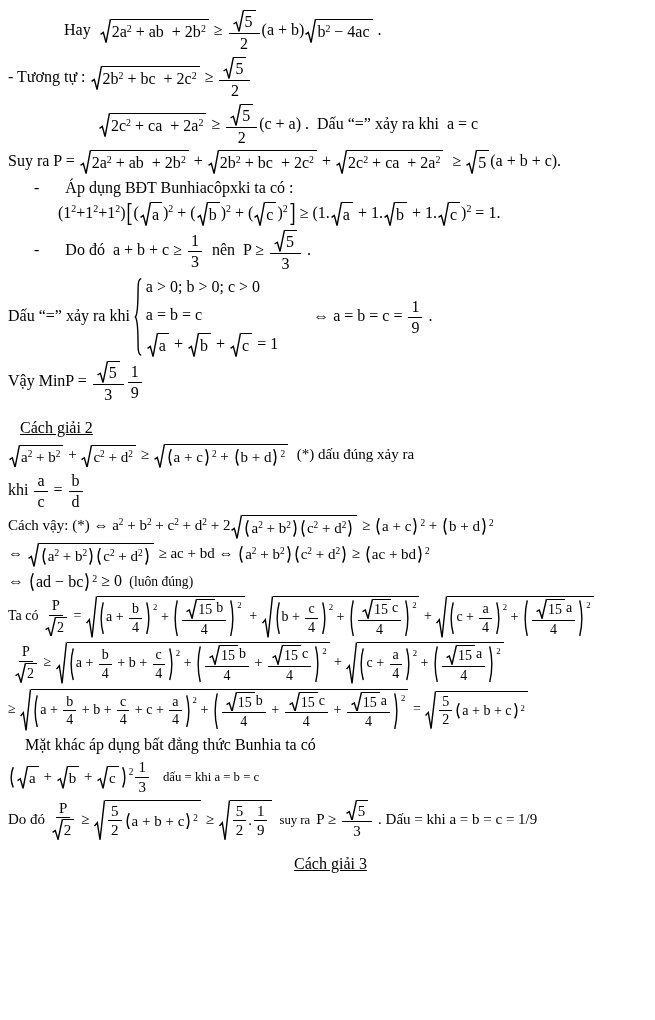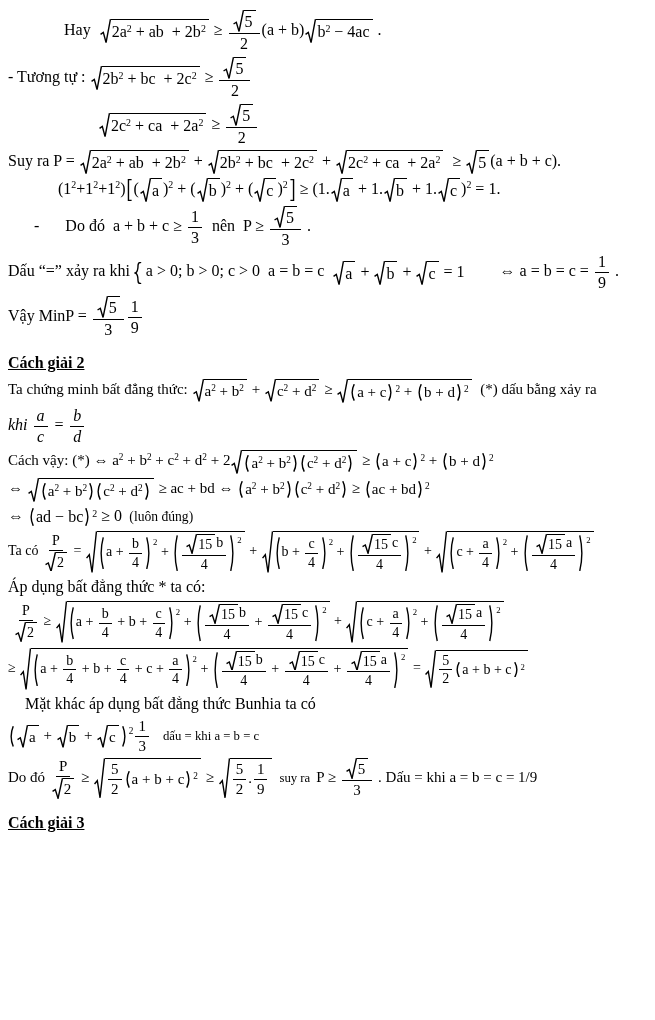--- a/index.html
+++ b/index.html
@@ -5,21 +5,21 @@
   html,body{margin:0;padding:0;}
   body{
     width:655px;height:1020px;box-sizing:border-box;
     background:#ffffff;color:#000000;
     font-family:"Liberation Serif","DejaVu Serif",serif;
     font-size:16px;line-height:1.25;
     padding:6px 2px 0 6px;overflow:hidden;
   }
   #doc{width:100%;}
   .line{white-space:pre;margin:4px 0;}
-  .heading{font-weight:bold;text-decoration:underline;margin:14px 0 6px;}
+  .heading{font-weight:normal;text-decoration:underline;margin:14px 12px 6px;}
   .fs15{font-size:15px;}
   .fs14{font-size:14px;}
   sup{font-size:.62em;vertical-align:.55em;line-height:0;}
   .sm{font-size:.85em;}
   .gap{display:inline-block;}
   
   .frac{display:inline-flex;flex-direction:column;align-items:center;
         vertical-align:middle;padding:0 2px;line-height:1.12;text-align:center;}
   .frac>.num{border-bottom:1.3px solid #000;padding:0 3px 1px;}
   .frac>.den{padding-top:1px;}
@@ -28,21 +28,21 @@
   .rw{width:11px;position:relative;flex:none;}
   .rw>svg{position:absolute;left:0;top:0;width:100%;height:100%;}
   .rbody{display:inline-block;border-top:1.3px solid #000;padding:2px 3px 1px 1px;}
   
   .grp{display:inline-flex;align-items:stretch;vertical-align:middle;}
   .pw{width:7px;position:relative;flex:none;}
   .pw.bw{width:9px;}
   .pw>svg{position:absolute;left:0;top:1px;width:100%;height:calc(100% - 2px);}
   .gbody{align-self:center;padding:0 1px;}
   .gsup{align-self:flex-start;font-size:.62em;line-height:1.5;vertical-align:baseline;padding-left:1px;}
-  .cases-body{display:flex;align-items:flex-start;gap:8px;padding-left:3px;}
+  .cases-body{display:flex;flex-direction:column;align-items:flex-start;gap:8px;padding-left:3px;}
 </style>
 </head>
 <body>
 
 <div id="doc">
     <div class="line" style="padding-left: 58px;"><span>Hay  </span><span class="sqrt"><span class="rw"><svg viewBox="0 0 20 100" preserveAspectRatio="none">
             <path d="M1 64 L6 56 L11 98 L19 1" fill="none" stroke="#000000" stroke-width="1.4" vector-effect="non-scaling-stroke"></path>
           </svg></span><span class="rbody"><span>2a</span><sup>2</sup><span> + ab  + 2b</span><sup>2</sup></span></span><span> ≥ </span><span class="frac"><span class="num"><span class="sqrt"><span class="rw"><svg viewBox="0 0 20 100" preserveAspectRatio="none">
                 <path d="M1 64 L6 56 L11 98 L19 1" fill="none" stroke="#000000" stroke-width="1.4" vector-effect="non-scaling-stroke"></path>
               </svg></span><span class="rbody"><span>5</span></span></span></span><span class="den"><span>2</span></span></span><span>(a + b)</span><span class="sqrt"><span class="rw"><svg viewBox="0 0 20 100" preserveAspectRatio="none">
@@ -50,30 +50,31 @@
           </svg></span><span class="rbody"><span>b</span><sup>2</sup><span> − 4ac</span></span></span><span> .</span></div>
     <div class="line" style="padding-left: 2px;"><span>- Tương tự : </span><span class="sqrt"><span class="rw"><svg viewBox="0 0 20 100" preserveAspectRatio="none">
             <path d="M1 64 L6 56 L11 98 L19 1" fill="none" stroke="#000000" stroke-width="1.4" vector-effect="non-scaling-stroke"></path>
           </svg></span><span class="rbody"><span>2b</span><sup>2</sup><span> + bc  + 2c</span><sup>2</sup></span></span><span> ≥ </span><span class="frac"><span class="num"><span class="sqrt"><span class="rw"><svg viewBox="0 0 20 100" preserveAspectRatio="none">
                 <path d="M1 64 L6 56 L11 98 L19 1" fill="none" stroke="#000000" stroke-width="1.4" vector-effect="non-scaling-stroke"></path>
               </svg></span><span class="rbody"><span>5</span></span></span></span><span class="den"><span>2</span></span></span></div>
     <div class="line" style="padding-left: 92px;"><span class="sqrt"><span class="rw"><svg viewBox="0 0 20 100" preserveAspectRatio="none">
             <path d="M1 64 L6 56 L11 98 L19 1" fill="none" stroke="#000000" stroke-width="1.4" vector-effect="non-scaling-stroke"></path>
           </svg></span><span class="rbody"><span>2c</span><sup>2</sup><span> + ca  + 2a</span><sup>2</sup></span></span><span> ≥ </span><span class="frac"><span class="num"><span class="sqrt"><span class="rw"><svg viewBox="0 0 20 100" preserveAspectRatio="none">
                 <path d="M1 64 L6 56 L11 98 L19 1" fill="none" stroke="#000000" stroke-width="1.4" vector-effect="non-scaling-stroke"></path>
-              </svg></span><span class="rbody"><span>5</span></span></span></span><span class="den"><span>2</span></span></span></div>
+              </svg></span><span class="rbody"><span>5</span></span></span></span><span class="den"><span>2</span></span></span><span>(c + a) .  Dấu “=” xảy ra khi  a = c</span></div>
     <div class="line" style="padding-left: 2px;"><span>Suy ra P = </span><span class="sqrt"><span class="rw"><svg viewBox="0 0 20 100" preserveAspectRatio="none">
             <path d="M1 64 L6 56 L11 98 L19 1" fill="none" stroke="#000000" stroke-width="1.4" vector-effect="non-scaling-stroke"></path>
           </svg></span><span class="rbody"><span>2a</span><sup>2</sup><span> + ab  + 2b</span><sup>2</sup></span></span><span> + </span><span class="sqrt"><span class="rw"><svg viewBox="0 0 20 100" preserveAspectRatio="none">
             <path d="M1 64 L6 56 L11 98 L19 1" fill="none" stroke="#000000" stroke-width="1.4" vector-effect="non-scaling-stroke"></path>
           </svg></span><span class="rbody"><span>2b</span><sup>2</sup><span> + bc  + 2c</span><sup>2</sup></span></span><span> + </span><span class="sqrt"><span class="rw"><svg viewBox="0 0 20 100" preserveAspectRatio="none">
             <path d="M1 64 L6 56 L11 98 L19 1" fill="none" stroke="#000000" stroke-width="1.4" vector-effect="non-scaling-stroke"></path>
           </svg></span><span class="rbody"><span>2c</span><sup>2</sup><span> + ca  + 2a</span><sup>2</sup></span></span><span>  ≥ </span><span class="sqrt"><span class="rw"><svg viewBox="0 0 20 100" preserveAspectRatio="none">
             <path d="M1 64 L6 56 L11 98 L19 1" fill="none" stroke="#000000" stroke-width="1.4" vector-effect="non-scaling-stroke"></path>
           </svg></span><span class="rbody"><span>5</span></span></span><span>(a + b + c).</span></div>
+    <div class="line" style="padding-left: 28px;"><span>-</span><span class="gap" style="width: 26px;"></span><span>Áp dụng BĐT Bunhiacôpxki ta có :</span></div>
     <div class="line" style="padding-left: 52px;"><span>(1</span><sup>2</sup><span>+1</span><sup>2</sup><span>+1</span><sup>2</sup><span>)</span><span class="grp"><span class="pw"><svg viewBox="0 0 20 100" preserveAspectRatio="none">
             <path d="M16 2 L7 2 L7 98 L16 98" fill="none" stroke="#000000" stroke-width="1.4" vector-effect="non-scaling-stroke"></path>
           </svg></span><span class="gbody"><span>(</span><span class="sqrt"><span class="rw"><svg viewBox="0 0 20 100" preserveAspectRatio="none">
                 <path d="M1 64 L6 56 L11 98 L19 1" fill="none" stroke="#000000" stroke-width="1.4" vector-effect="non-scaling-stroke"></path>
               </svg></span><span class="rbody"><span>a</span></span></span><span>)</span><sup>2</sup><span> + (</span><span class="sqrt"><span class="rw"><svg viewBox="0 0 20 100" preserveAspectRatio="none">
                 <path d="M1 64 L6 56 L11 98 L19 1" fill="none" stroke="#000000" stroke-width="1.4" vector-effect="non-scaling-stroke"></path>
               </svg></span><span class="rbody"><span>b</span></span></span><span>)</span><sup>2</sup><span> + (</span><span class="sqrt"><span class="rw"><svg viewBox="0 0 20 100" preserveAspectRatio="none">
                 <path d="M1 64 L6 56 L11 98 L19 1" fill="none" stroke="#000000" stroke-width="1.4" vector-effect="non-scaling-stroke"></path>
               </svg></span><span class="rbody"><span>c</span></span></span><span>)</span><sup>2</sup></span><span class="pw"><svg viewBox="0 0 20 100" preserveAspectRatio="none">
             <path d="M4 2 L13 2 L13 98 L4 98" fill="none" stroke="#000000" stroke-width="1.4" vector-effect="non-scaling-stroke"></path>
@@ -93,36 +94,36 @@
                   <path d="M1 64 L6 56 L11 98 L19 1" fill="none" stroke="#000000" stroke-width="1.4" vector-effect="non-scaling-stroke"></path>
                 </svg></span><span class="rbody"><span>a</span></span></span><span> + </span><span class="sqrt"><span class="rw"><svg viewBox="0 0 20 100" preserveAspectRatio="none">
                   <path d="M1 64 L6 56 L11 98 L19 1" fill="none" stroke="#000000" stroke-width="1.4" vector-effect="non-scaling-stroke"></path>
                 </svg></span><span class="rbody"><span>b</span></span></span><span> + </span><span class="sqrt"><span class="rw"><svg viewBox="0 0 20 100" preserveAspectRatio="none">
                   <path d="M1 64 L6 56 L11 98 L19 1" fill="none" stroke="#000000" stroke-width="1.4" vector-effect="non-scaling-stroke"></path>
                 </svg></span><span class="rbody"><span>c</span></span></span><span> = 1</span></span></span></span><span class="gap" style="width: 34px;"></span><span>⇔ a = b = c = </span><span class="frac"><span class="num"><span>1</span></span><span class="den"><span>9</span></span></span><span> .</span></div>
     <div class="line" style="padding-left: 2px;"><span>Vậy MinP = </span><span class="frac"><span class="num"><span class="sqrt"><span class="rw"><svg viewBox="0 0 20 100" preserveAspectRatio="none">
                 <path d="M1 64 L6 56 L11 98 L19 1" fill="none" stroke="#000000" stroke-width="1.4" vector-effect="non-scaling-stroke"></path>
               </svg></span><span class="rbody"><span>5</span></span></span></span><span class="den"><span>3</span></span></span><span class="frac"><span class="num"><span>1</span></span><span class="den"><span>9</span></span></span></div>
     <div class="line heading" style="padding-left: 2px;"><span>Cách giải 2</span></div>
-    <div class="line fs15" style="padding-left: 2px;"><span>Ta chứng minh bất đẳng thức: </span><span class="sqrt"><span class="rw"><svg viewBox="0 0 20 100" preserveAspectRatio="none">
+    <div class="line fs15" style="padding-left: 2px;"><span class="sqrt"><span class="rw"><svg viewBox="0 0 20 100" preserveAspectRatio="none">
             <path d="M1 64 L6 56 L11 98 L19 1" fill="none" stroke="#000000" stroke-width="1.4" vector-effect="non-scaling-stroke"></path>
           </svg></span><span class="rbody"><span>a</span><sup>2</sup><span> + b</span><sup>2</sup></span></span><span> + </span><span class="sqrt"><span class="rw"><svg viewBox="0 0 20 100" preserveAspectRatio="none">
             <path d="M1 64 L6 56 L11 98 L19 1" fill="none" stroke="#000000" stroke-width="1.4" vector-effect="non-scaling-stroke"></path>
           </svg></span><span class="rbody"><span>c</span><sup>2</sup><span> + d</span><sup>2</sup></span></span><span> ≥ </span><span class="sqrt"><span class="rw"><svg viewBox="0 0 20 100" preserveAspectRatio="none">
             <path d="M1 64 L6 56 L11 98 L19 1" fill="none" stroke="#000000" stroke-width="1.4" vector-effect="non-scaling-stroke"></path>
           </svg></span><span class="rbody"><span class="grp"><span class="pw"><svg viewBox="0 0 20 100" preserveAspectRatio="none">
                 <path d="M15 1 Q3 50 15 99" fill="none" stroke="#000000" stroke-width="1.4" vector-effect="non-scaling-stroke"></path>
               </svg></span><span class="gbody"><span>a + c</span></span><span class="pw"><svg viewBox="0 0 20 100" preserveAspectRatio="none">
                 <path d="M5 1 Q17 50 5 99" fill="none" stroke="#000000" stroke-width="1.4" vector-effect="non-scaling-stroke"></path>
               </svg></span><sup class="gsup">2</sup></span><span> + </span><span class="grp"><span class="pw"><svg viewBox="0 0 20 100" preserveAspectRatio="none">
                 <path d="M15 1 Q3 50 15 99" fill="none" stroke="#000000" stroke-width="1.4" vector-effect="non-scaling-stroke"></path>
               </svg></span><span class="gbody"><span>b + d</span></span><span class="pw"><svg viewBox="0 0 20 100" preserveAspectRatio="none">
                 <path d="M5 1 Q17 50 5 99" fill="none" stroke="#000000" stroke-width="1.4" vector-effect="non-scaling-stroke"></path>
-              </svg></span><sup class="gsup">2</sup></span></span></span><span>  (*) dấu bằng xảy ra</span></div>
-    <div class="line" style="padding-left: 2px; font-style: italic;"><span>khi </span><span class="frac"><span class="num"><span>a</span></span><span class="den"><span>c</span></span></span><span> = </span><span class="frac"><span class="num"><span>b</span></span><span class="den"><span>d</span></span></span></div>
+              </svg></span><sup class="gsup">2</sup></span></span></span><span>  (*) dấu đúng xảy ra</span></div>
+    <div class="line" style="padding-left: 2px;"><span>khi </span><span class="frac"><span class="num"><span>a</span></span><span class="den"><span>c</span></span></span><span> = </span><span class="frac"><span class="num"><span>b</span></span><span class="den"><span>d</span></span></span></div>
     <div class="line fs15" style="padding-left: 2px;"><span>Cách vậy: (*) ⇔ a</span><sup>2</sup><span> + b</span><sup>2</sup><span> + c</span><sup>2</sup><span> + d</span><sup>2</sup><span> + 2</span><span class="sqrt"><span class="rw"><svg viewBox="0 0 20 100" preserveAspectRatio="none">
             <path d="M1 64 L6 56 L11 98 L19 1" fill="none" stroke="#000000" stroke-width="1.4" vector-effect="non-scaling-stroke"></path>
           </svg></span><span class="rbody"><span class="grp"><span class="pw"><svg viewBox="0 0 20 100" preserveAspectRatio="none">
                 <path d="M15 1 Q3 50 15 99" fill="none" stroke="#000000" stroke-width="1.4" vector-effect="non-scaling-stroke"></path>
               </svg></span><span class="gbody"><span>a</span><sup>2</sup><span> + b</span><sup>2</sup></span><span class="pw"><svg viewBox="0 0 20 100" preserveAspectRatio="none">
                 <path d="M5 1 Q17 50 5 99" fill="none" stroke="#000000" stroke-width="1.4" vector-effect="non-scaling-stroke"></path>
               </svg></span></span><span class="grp"><span class="pw"><svg viewBox="0 0 20 100" preserveAspectRatio="none">
                 <path d="M15 1 Q3 50 15 99" fill="none" stroke="#000000" stroke-width="1.4" vector-effect="non-scaling-stroke"></path>
               </svg></span><span class="gbody"><span>c</span><sup>2</sup><span> + d</span><sup>2</sup></span><span class="pw"><svg viewBox="0 0 20 100" preserveAspectRatio="none">
                 <path d="M5 1 Q17 50 5 99" fill="none" stroke="#000000" stroke-width="1.4" vector-effect="non-scaling-stroke"></path>
@@ -195,21 +196,20 @@
                 <path d="M15 1 Q3 50 15 99" fill="none" stroke="#000000" stroke-width="1.4" vector-effect="non-scaling-stroke"></path>
               </svg></span><span class="gbody"><span>c + </span><span class="frac"><span class="num"><span>a</span></span><span class="den"><span>4</span></span></span></span><span class="pw"><svg viewBox="0 0 20 100" preserveAspectRatio="none">
                 <path d="M5 1 Q17 50 5 99" fill="none" stroke="#000000" stroke-width="1.4" vector-effect="non-scaling-stroke"></path>
               </svg></span><sup class="gsup">2</sup></span><span> + </span><span class="grp"><span class="pw"><svg viewBox="0 0 20 100" preserveAspectRatio="none">
                 <path d="M15 1 Q3 50 15 99" fill="none" stroke="#000000" stroke-width="1.4" vector-effect="non-scaling-stroke"></path>
               </svg></span><span class="gbody"><span class="frac"><span class="num"><span class="sqrt"><span class="rw"><svg viewBox="0 0 20 100" preserveAspectRatio="none">
                         <path d="M1 64 L6 56 L11 98 L19 1" fill="none" stroke="#000000" stroke-width="1.4" vector-effect="non-scaling-stroke"></path>
                       </svg></span><span class="rbody"><span>15</span></span></span><span>a</span></span><span class="den"><span>4</span></span></span></span><span class="pw"><svg viewBox="0 0 20 100" preserveAspectRatio="none">
                 <path d="M5 1 Q17 50 5 99" fill="none" stroke="#000000" stroke-width="1.4" vector-effect="non-scaling-stroke"></path>
               </svg></span><sup class="gsup">2</sup></span></span></span></div>
-    <div class="line" style="padding-left: 2px;"><span>Áp dụng bất đẳng thức * ta có:</span></div>
     <div class="line fs14" style="padding-left: 6px;"><span class="frac"><span class="num"><span>P</span></span><span class="den"><span class="sqrt"><span class="rw"><svg viewBox="0 0 20 100" preserveAspectRatio="none">
                 <path d="M1 64 L6 56 L11 98 L19 1" fill="none" stroke="#000000" stroke-width="1.4" vector-effect="non-scaling-stroke"></path>
               </svg></span><span class="rbody"><span>2</span></span></span></span></span><span> ≥ </span><span class="sqrt"><span class="rw"><svg viewBox="0 0 20 100" preserveAspectRatio="none">
             <path d="M1 64 L6 56 L11 98 L19 1" fill="none" stroke="#000000" stroke-width="1.4" vector-effect="non-scaling-stroke"></path>
           </svg></span><span class="rbody"><span class="grp"><span class="pw"><svg viewBox="0 0 20 100" preserveAspectRatio="none">
                 <path d="M15 1 Q3 50 15 99" fill="none" stroke="#000000" stroke-width="1.4" vector-effect="non-scaling-stroke"></path>
               </svg></span><span class="gbody"><span>a + </span><span class="frac"><span class="num"><span>b</span></span><span class="den"><span>4</span></span></span><span> + b + </span><span class="frac"><span class="num"><span>c</span></span><span class="den"><span>4</span></span></span></span><span class="pw"><svg viewBox="0 0 20 100" preserveAspectRatio="none">
                 <path d="M5 1 Q17 50 5 99" fill="none" stroke="#000000" stroke-width="1.4" vector-effect="non-scaling-stroke"></path>
               </svg></span><sup class="gsup">2</sup></span><span> + </span><span class="grp"><span class="pw"><svg viewBox="0 0 20 100" preserveAspectRatio="none">
                 <path d="M15 1 Q3 50 15 99" fill="none" stroke="#000000" stroke-width="1.4" vector-effect="non-scaling-stroke"></path>
@@ -273,14 +273,14 @@
             <path d="M1 64 L6 56 L11 98 L19 1" fill="none" stroke="#000000" stroke-width="1.4" vector-effect="non-scaling-stroke"></path>
           </svg></span><span class="rbody"><span class="frac"><span class="num"><span>5</span></span><span class="den"><span>2</span></span></span><span class="grp"><span class="pw"><svg viewBox="0 0 20 100" preserveAspectRatio="none">
                 <path d="M15 1 Q3 50 15 99" fill="none" stroke="#000000" stroke-width="1.4" vector-effect="non-scaling-stroke"></path>
               </svg></span><span class="gbody"><span>a + b + c</span></span><span class="pw"><svg viewBox="0 0 20 100" preserveAspectRatio="none">
                 <path d="M5 1 Q17 50 5 99" fill="none" stroke="#000000" stroke-width="1.4" vector-effect="non-scaling-stroke"></path>
               </svg></span><sup class="gsup">2</sup></span></span></span><span> ≥ </span><span class="sqrt"><span class="rw"><svg viewBox="0 0 20 100" preserveAspectRatio="none">
             <path d="M1 64 L6 56 L11 98 L19 1" fill="none" stroke="#000000" stroke-width="1.4" vector-effect="non-scaling-stroke"></path>
           </svg></span><span class="rbody"><span class="frac"><span class="num"><span>5</span></span><span class="den"><span>2</span></span></span><span>.</span><span class="frac"><span class="num"><span>1</span></span><span class="den"><span>9</span></span></span></span></span><span class="gap" style="width: 6px;"></span><span class="sm">suy ra</span><span class="gap" style="width: 6px;"></span><span>P ≥ </span><span class="frac"><span class="num"><span class="sqrt"><span class="rw"><svg viewBox="0 0 20 100" preserveAspectRatio="none">
                 <path d="M1 64 L6 56 L11 98 L19 1" fill="none" stroke="#000000" stroke-width="1.4" vector-effect="non-scaling-stroke"></path>
               </svg></span><span class="rbody"><span>5</span></span></span></span><span class="den"><span>3</span></span></span><span> . Dấu = khi a = b = c = 1/9</span></div>
-    <div class="line heading" style="padding-left: 2px;"><span>Cách giải 3</span></div>
+    <div class="line heading" style="padding-left: 2px; text-align: center;"><span>Cách giải 3</span></div>
   </div>
 
 </body></html>

